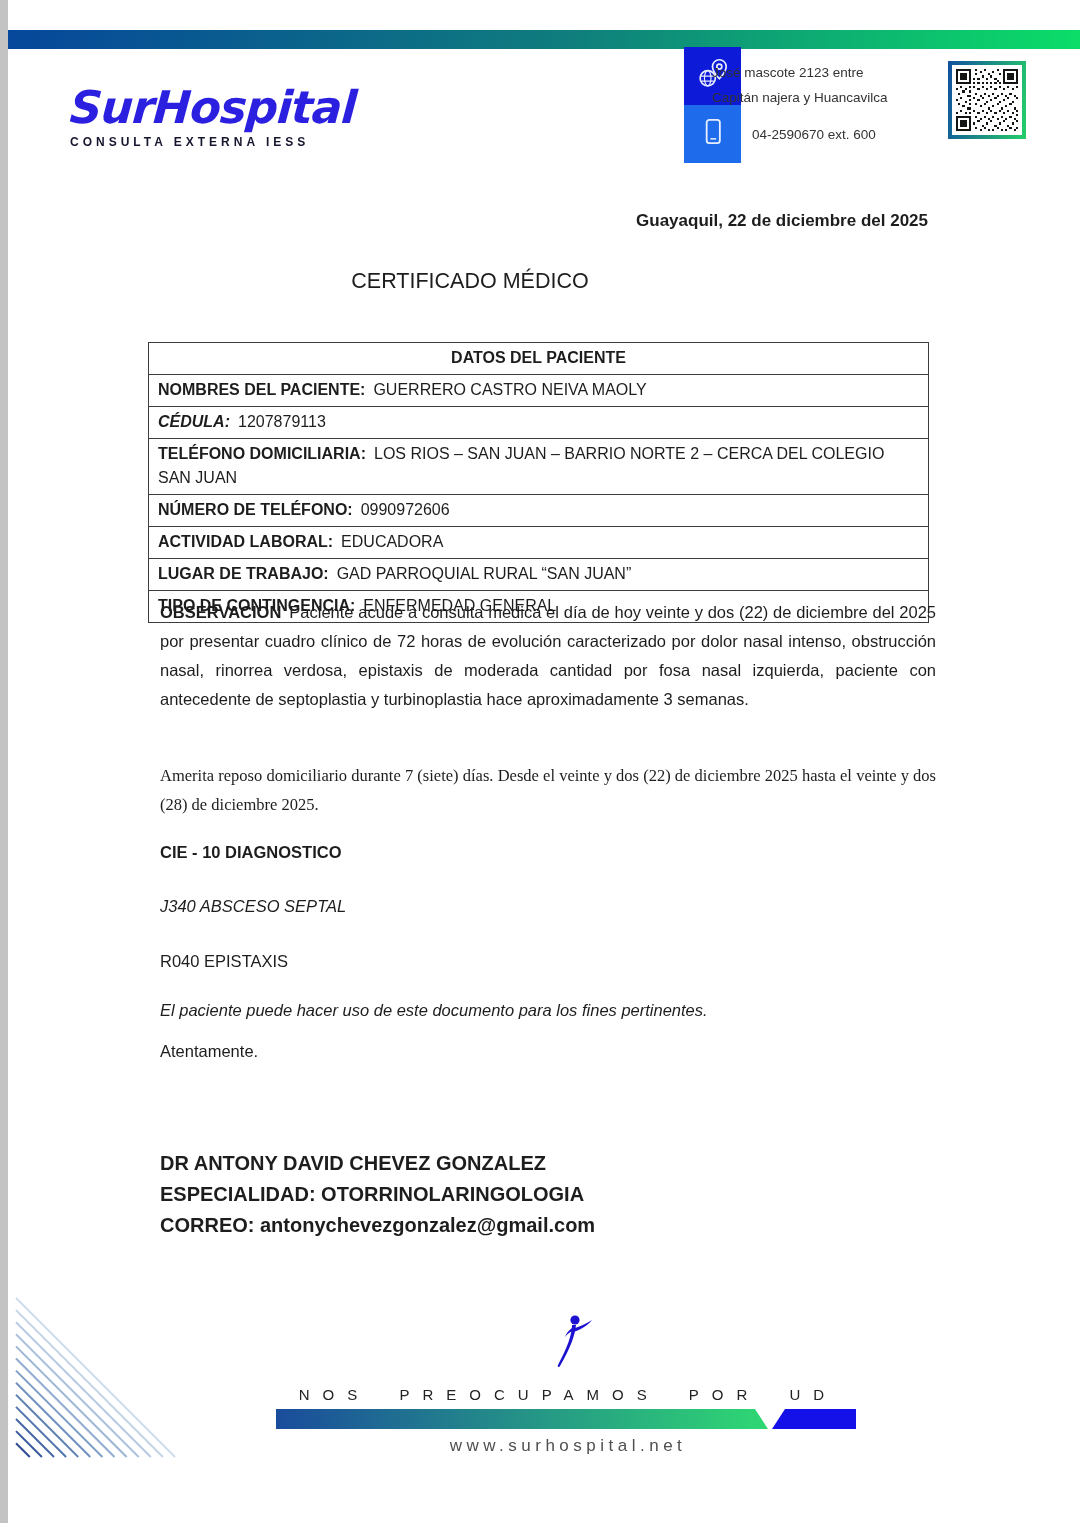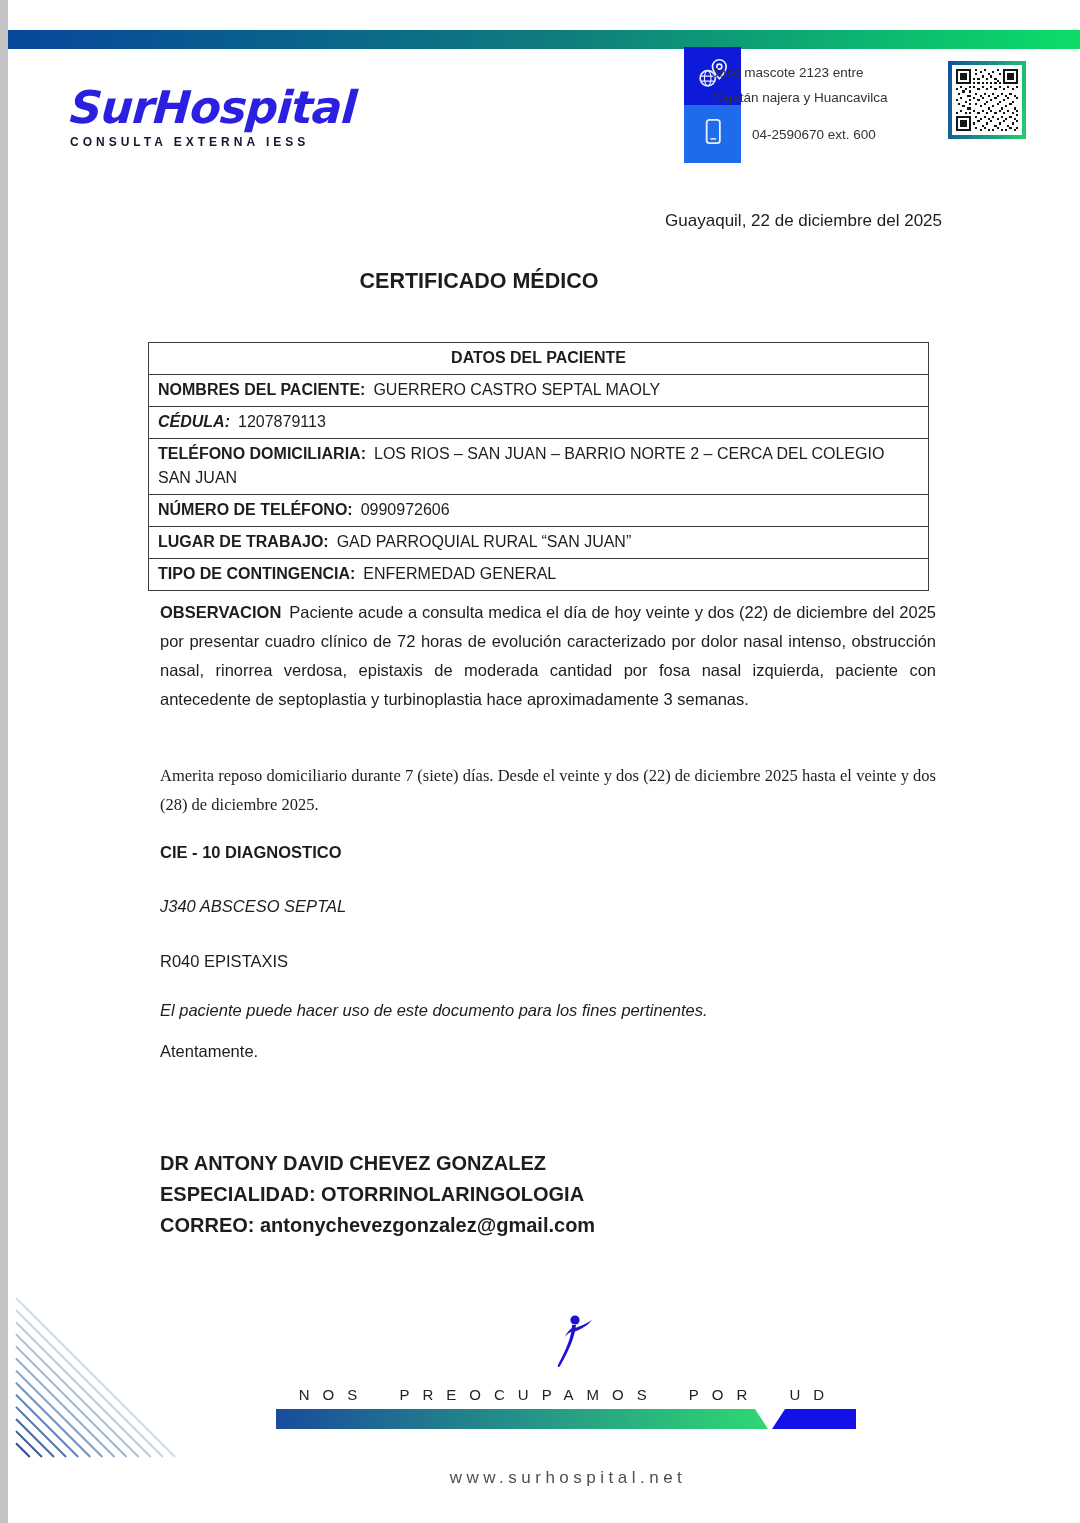--- a/index.html
+++ b/index.html
@@ -23,22 +23,22 @@
   .tile-loc{left:684px;top:47px;background:#0d1bd8;}
   .tile-phone{left:684px;top:105px;background:#1e6ceb;}
   .addr{left:712px;top:60px;font-size:13.5px;color:#333;line-height:25px;}
   .phone-text{left:752px;top:127px;font-size:13.5px;color:#333;}
   
   .qr-wrap{left:948px;top:61px;width:78px;height:78px;
     background:linear-gradient(100deg,#12509f,#24cf69);
     display:flex;align-items:center;justify-content:center;}
   .qr-inner{width:70px;height:70px;background:#fff;display:flex;align-items:center;justify-content:center;}
   
-  .date-line{right:138px;top:211px;font-weight:normal;font-size:17px;}
-  .doc-title{left:0;top:269px;width:940px;text-align:center;font-weight:bold;font-size:21.5px;padding-left:9px;}
+  .date-line{right:152px;top:211px;font-weight:bold;font-size:17px;}
+  .doc-title{left:0;top:269px;width:940px;text-align:center;font-weight:normal;font-size:21.5px;}
   
   .patient-table{left:148px;top:342px;width:781px;border-collapse:collapse;font-size:16px;}
   .patient-table td{border:1.6px solid #3d3d3d;padding:3px 9px 4px 9px;line-height:24px;}
   .patient-table .th-cell{text-align:center;font-weight:bold;}
   .lbl{font-weight:bold;}
   .lbl.it{font-style:italic;}
   .val{margin-left:8px;}
   
   .bodytext{left:160px;width:776px;font-size:16.5px;line-height:29px;}
   .just{text-align:justify;}
@@ -52,21 +52,21 @@
   .doctor{left:160px;top:1148px;font-weight:bold;font-size:20px;line-height:31px;}
   
   .fig{left:548px;top:1313px;}
   .tagline{left:56px;top:1386px;width:1024px;text-align:center;font-size:15px;color:#222;
     letter-spacing:13px;word-spacing:12px;}
   .bar-grad{left:276px;top:1409px;width:492px;height:20px;
     background:linear-gradient(90deg,#1a4c9c,#2fd873);
     clip-path:polygon(0 0,calc(100% - 13px) 0,100% 100%,0 100%);}
   .bar-blue{left:772px;top:1409px;width:84px;height:20px;background:#1410e8;
     clip-path:polygon(13px 0,100% 0,100% 100%,0 100%);}
-  .website{left:56px;top:1468px;width:1024px;text-align:center;font-size:17px;
+  .website{left:56px;top:1436px;width:1024px;text-align:center;font-size:17px;
     letter-spacing:4.5px;color:#4f4f4f;}
   .corner{left:14px;top:1296px;}
 </style>
 </head>
 <body>
 
 <div class="page">
 
   <div class="abs left-edge"></div>
   <div class="abs topbar"></div>
@@ -126,30 +126,33 @@
 
   <div class="abs date-line">Guayaquil, 22 de diciembre del 2025</div>
   <div class="abs doc-title">CERTIFICADO MÉDICO</div>
 
   <table class="abs patient-table">
     <tbody>
       <tr>
           <td class="th-cell">DATOS DEL PACIENTE</td>
         </tr>
       <tr>
-          <td><span class="lbl">NOMBRES DEL PACIENTE:</span><span class="val">GUERRERO CASTRO SEPTAL MAOLY</span></td>
+          <td><span class="lbl">NOMBRES DEL PACIENTE:</span><span class="val">GUERRERO CASTRO NEIVA MAOLY</span></td>
         </tr>
       <tr>
           <td><span class="lbl it">CÉDULA:</span><span class="val">1207879113</span></td>
         </tr>
       <tr>
           <td><span class="lbl">TELÉFONO DOMICILIARIA:</span><span class="val">LOS RIOS – SAN JUAN – BARRIO NORTE 2 – CERCA DEL COLEGIO SAN JUAN</span></td>
         </tr>
       <tr>
           <td><span class="lbl">NÚMERO DE TELÉFONO:</span><span class="val">0990972606</span></td>
+        </tr>
+      <tr>
+          <td><span class="lbl">ACTIVIDAD LABORAL:</span><span class="val">EDUCADORA</span></td>
         </tr>
       <tr>
           <td><span class="lbl">LUGAR DE TRABAJO:</span><span class="val">GAD PARROQUIAL RURAL “SAN JUAN”</span></td>
         </tr>
       <tr>
           <td><span class="lbl">TIPO DE CONTINGENCIA:</span><span class="val">ENFERMEDAD GENERAL</span></td>
         </tr>
     </tbody>
   </table>
 

